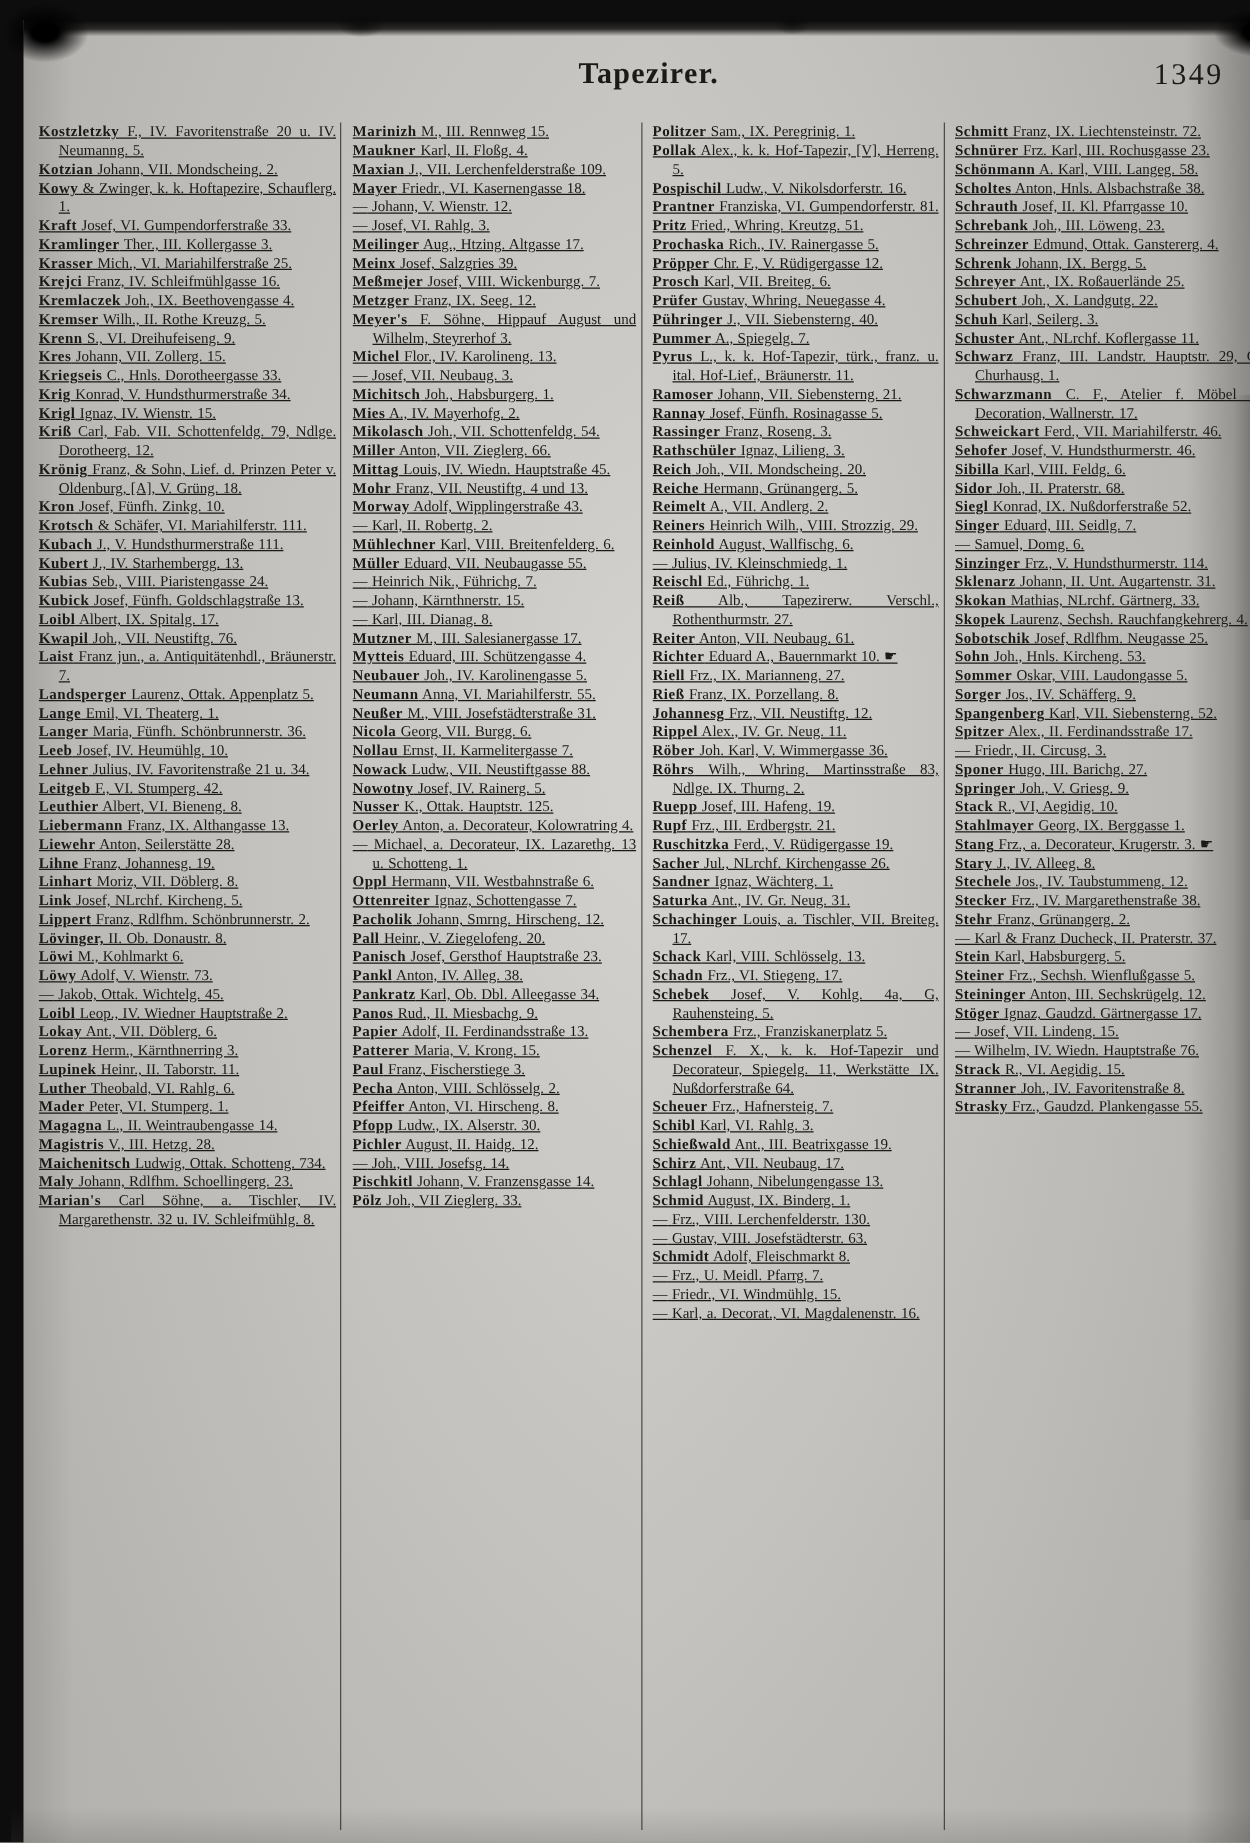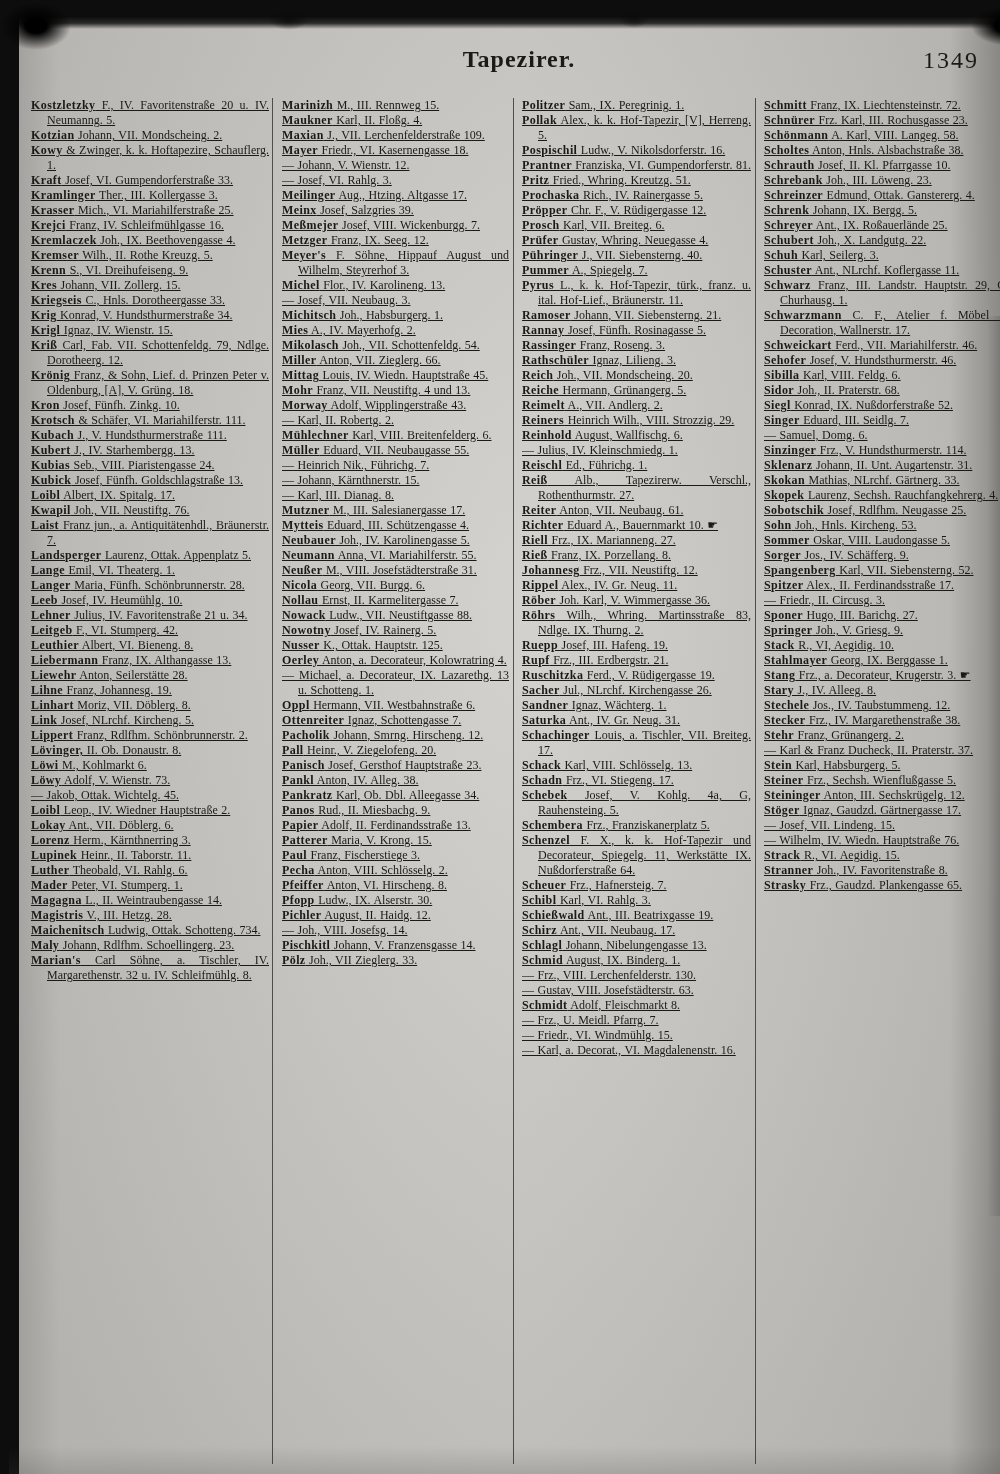--- a/index.html
+++ b/index.html
@@ -96,21 +96,21 @@
       <p class="entry"><b>Krotsch</b><span> &amp; Schäfer, VI. Mariahilferstr. 111.</span></p>
       <p class="entry"><b>Kubach</b><span> J., V. Hundsthurmerstraße 111.</span></p>
       <p class="entry"><b>Kubert</b><span> J., IV. Starhembergg. 13.</span></p>
       <p class="entry"><b>Kubias</b><span> Seb., VIII. Piaristengasse 24.</span></p>
       <p class="entry"><b>Kubick</b><span> Josef, Fünfh. Goldschlagstraße 13.</span></p>
       <p class="entry"><b>Loibl</b><span> Albert, IX. Spitalg. 17.</span></p>
       <p class="entry"><b>Kwapil</b><span> Joh., VII. Neustiftg. 76.</span></p>
       <p class="entry"><b>Laist</b><span> Franz jun., a. Antiquitätenhdl., Bräunerstr. 7.</span></p>
       <p class="entry"><b>Landsperger</b><span> Laurenz, Ottak. Appenplatz 5.</span></p>
       <p class="entry"><b>Lange</b><span> Emil, VI. Theaterg. 1.</span></p>
-      <p class="entry"><b>Langer</b><span> Maria, Fünfh. Schönbrunnerstr. 28.</span></p>
+      <p class="entry"><b>Langer</b><span> Maria, Fünfh. Schönbrunnerstr. 36.</span></p>
       <p class="entry"><b>Leeb</b><span> Josef, IV. Heumühlg. 10.</span></p>
       <p class="entry"><b>Lehner</b><span> Julius, IV. Favoritenstraße 21 u. 34.</span></p>
       <p class="entry"><b>Leitgeb</b><span> F., VI. Stumperg. 42.</span></p>
       <p class="entry"><b>Leuthier</b><span> Albert, VI. Bieneng. 8.</span></p>
       <p class="entry"><b>Liebermann</b><span> Franz, IX. Althangasse 13.</span></p>
       <p class="entry"><b>Liewehr</b><span> Anton, Seilerstätte 28.</span></p>
       <p class="entry"><b>Lihne</b><span> Franz, Johannesg. 19.</span></p>
       <p class="entry"><b>Linhart</b><span> Moriz, VII. Döblerg. 8.</span></p>
       <p class="entry"><b>Link</b><span> Josef, NLrchf. Kircheng. 5.</span></p>
       <p class="entry"><b>Lippert</b><span> Franz, Rdlfhm. Schönbrunnerstr. 2.</span></p>
@@ -290,17 +290,17 @@
       <p class="entry"><b>Stehr</b><span> Franz, Grünangerg. 2.</span></p>
       <p class="entry"><b class="dash">—</b><span> Karl &amp; Franz Ducheck, II. Praterstr. 37.</span></p>
       <p class="entry"><b>Stein</b><span> Karl, Habsburgerg. 5.</span></p>
       <p class="entry"><b>Steiner</b><span> Frz., Sechsh. Wienflußgasse 5.</span></p>
       <p class="entry"><b>Steininger</b><span> Anton, III. Sechskrügelg. 12.</span></p>
       <p class="entry"><b>Stöger</b><span> Ignaz, Gaudzd. Gärtnergasse 17.</span></p>
       <p class="entry"><b class="dash">—</b><span> Josef, VII. Lindeng. 15.</span></p>
       <p class="entry"><b class="dash">—</b><span> Wilhelm, IV. Wiedn. Hauptstraße 76.</span></p>
       <p class="entry"><b>Strack</b><span> R., VI. Aegidig. 15.</span></p>
       <p class="entry"><b>Stranner</b><span> Joh., IV. Favoritenstraße 8.</span></p>
-      <p class="entry"><b>Strasky</b><span> Frz., Gaudzd. Plankengasse 65.</span></p>
+      <p class="entry"><b>Strasky</b><span> Frz., Gaudzd. Plankengasse 55.</span></p>
     </div>
 
   <div class="edge-bottom"></div>
 </div>
 
 </body></html>

